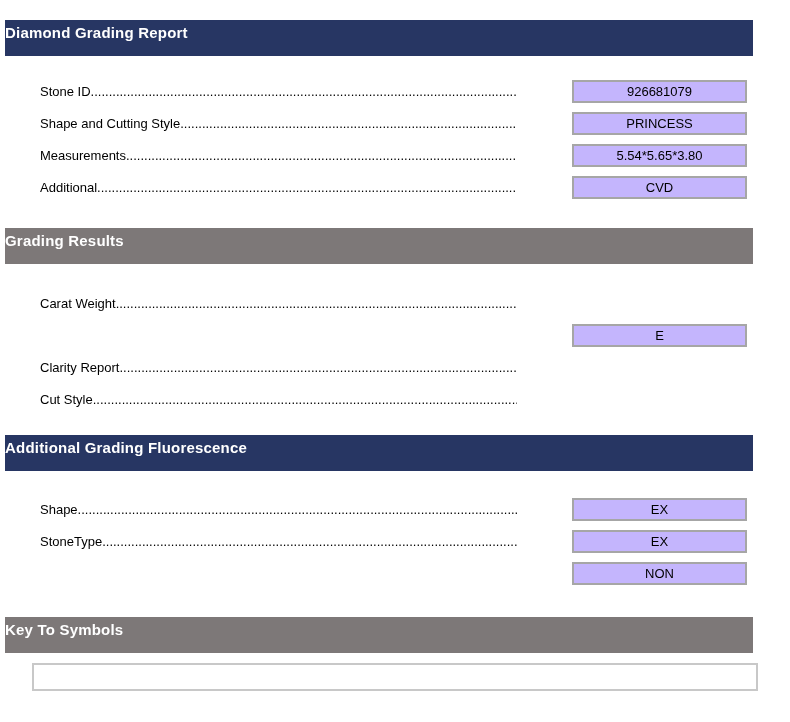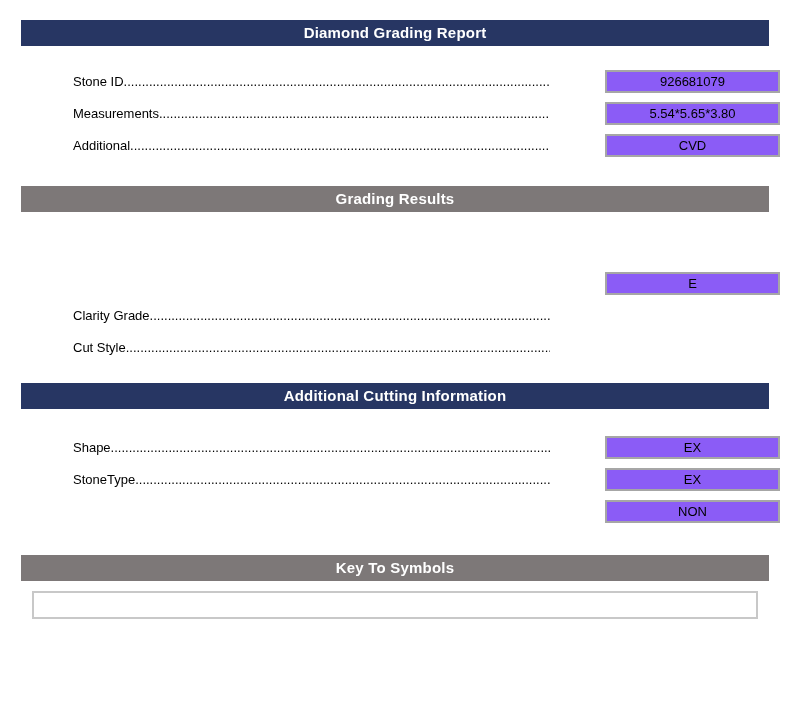--- a/index.html
+++ b/index.html
@@ -10,35 +10,34 @@
   .page {
     position: relative;
     width: 790px;
     height: 722px;
     background: #ffffff;
     overflow: hidden;
     font-family: "Liberation Sans", sans-serif;
     color: #000000;
   }
   .bar {
-    margin-left: 21px;
+    margin-left: 5px;
     width: 748px;
-    height: 26px;
+    height: 36px;
     line-height: 26px;
-    text-align: center;
     color: #ffffff;
     font-size: 15px;
     font-weight: bold;
     letter-spacing: 0.2px;
   }
   .bar.navy { background: var(--navy, #273663); }
   .bar.gray { background: var(--grayhdr, #7d7878); }
 
   .bar1 { margin-top: 20px; }
-  .rows { overflow: hidden; padding-left: 33px; } 
+  .rows { overflow: hidden; } 
   .g1 { margin-top: 24px; }
   .bar2 { margin-top: 20px; }
   .g2 { margin-top: 28px; }
   .bar3 { margin-top: 15px; }
   .g3 { margin-top: 27px; }
   .bar4 { margin-top: 23px; }
 
   .row {
     margin-left: 40px;
     width: 707px;
@@ -54,21 +53,21 @@
     font-size: 13px;
   }
   .dots::after {
     content: "..........................................................................................................................................................................................................................................................................";
   }
   .value-box {
     margin-left: auto;
     width: 171px;
     height: 19px;
     border: 2px solid var(--boxborder, #a6a6a6);
-    background: #8b5cf6;
+    background: #c4b5fd;
     font-size: 13px;
     line-height: 19px;
     text-align: center;
   }
   .key-box {
     margin-top: 10px;
     margin-left: 32px;
     width: 722px;
     height: 24px;
     border: 2px solid var(--keyborder, #c8c8c8);
@@ -85,49 +84,54 @@
   <div class="bar navy bar1">
     <span>Diamond Grading Report</span>
   </div>
 
   <div class="rows g1">
     <div class="row">
       <div class="label-wrap"><span>Stone ID</span><span class="dots"></span></div>
       <div class="value-box">926681079</div>
     </div>
     <div class="row">
+      <div class="label-wrap"><span>Shape and Cutting Style</span><span class="dots"></span></div>
+      <div class="value-box">PRINCESS</div>
+    </div>
+    <div class="row">
       <div class="label-wrap"><span>Measurements</span><span class="dots"></span></div>
       <div class="value-box">5.54*5.65*3.80</div>
     </div>
     <div class="row">
       <div class="label-wrap"><span>Additional</span><span class="dots"></span></div>
       <div class="value-box">CVD</div>
     </div>
   </div>
 
   <div class="bar gray bar2">
     <span>Grading Results</span>
   </div>
 
   <div class="rows g2">
     <div class="row">
+      <div class="label-wrap"><span>Carat Weight</span><span class="dots"></span></div>
     </div>
     <div class="row">
       <div class="value-box">E</div>
     </div>
     <div class="row">
-      <div class="label-wrap"><span>Clarity Grade</span><span class="dots"></span></div>
+      <div class="label-wrap"><span>Clarity Report</span><span class="dots"></span></div>
     </div>
     <div class="row">
       <div class="label-wrap"><span>Cut Style</span><span class="dots"></span></div>
     </div>
   </div>
 
   <div class="bar navy bar3">
-    <span>Additional Cutting Information</span>
+    <span>Additional Grading Fluorescence</span>
   </div>
 
   <div class="rows g3">
     <div class="row">
       <div class="label-wrap"><span>Shape</span><span class="dots"></span></div>
       <div class="value-box">EX</div>
     </div>
     <div class="row">
       <div class="label-wrap"><span>StoneType</span><span class="dots"></span></div>
       <div class="value-box">EX</div>

